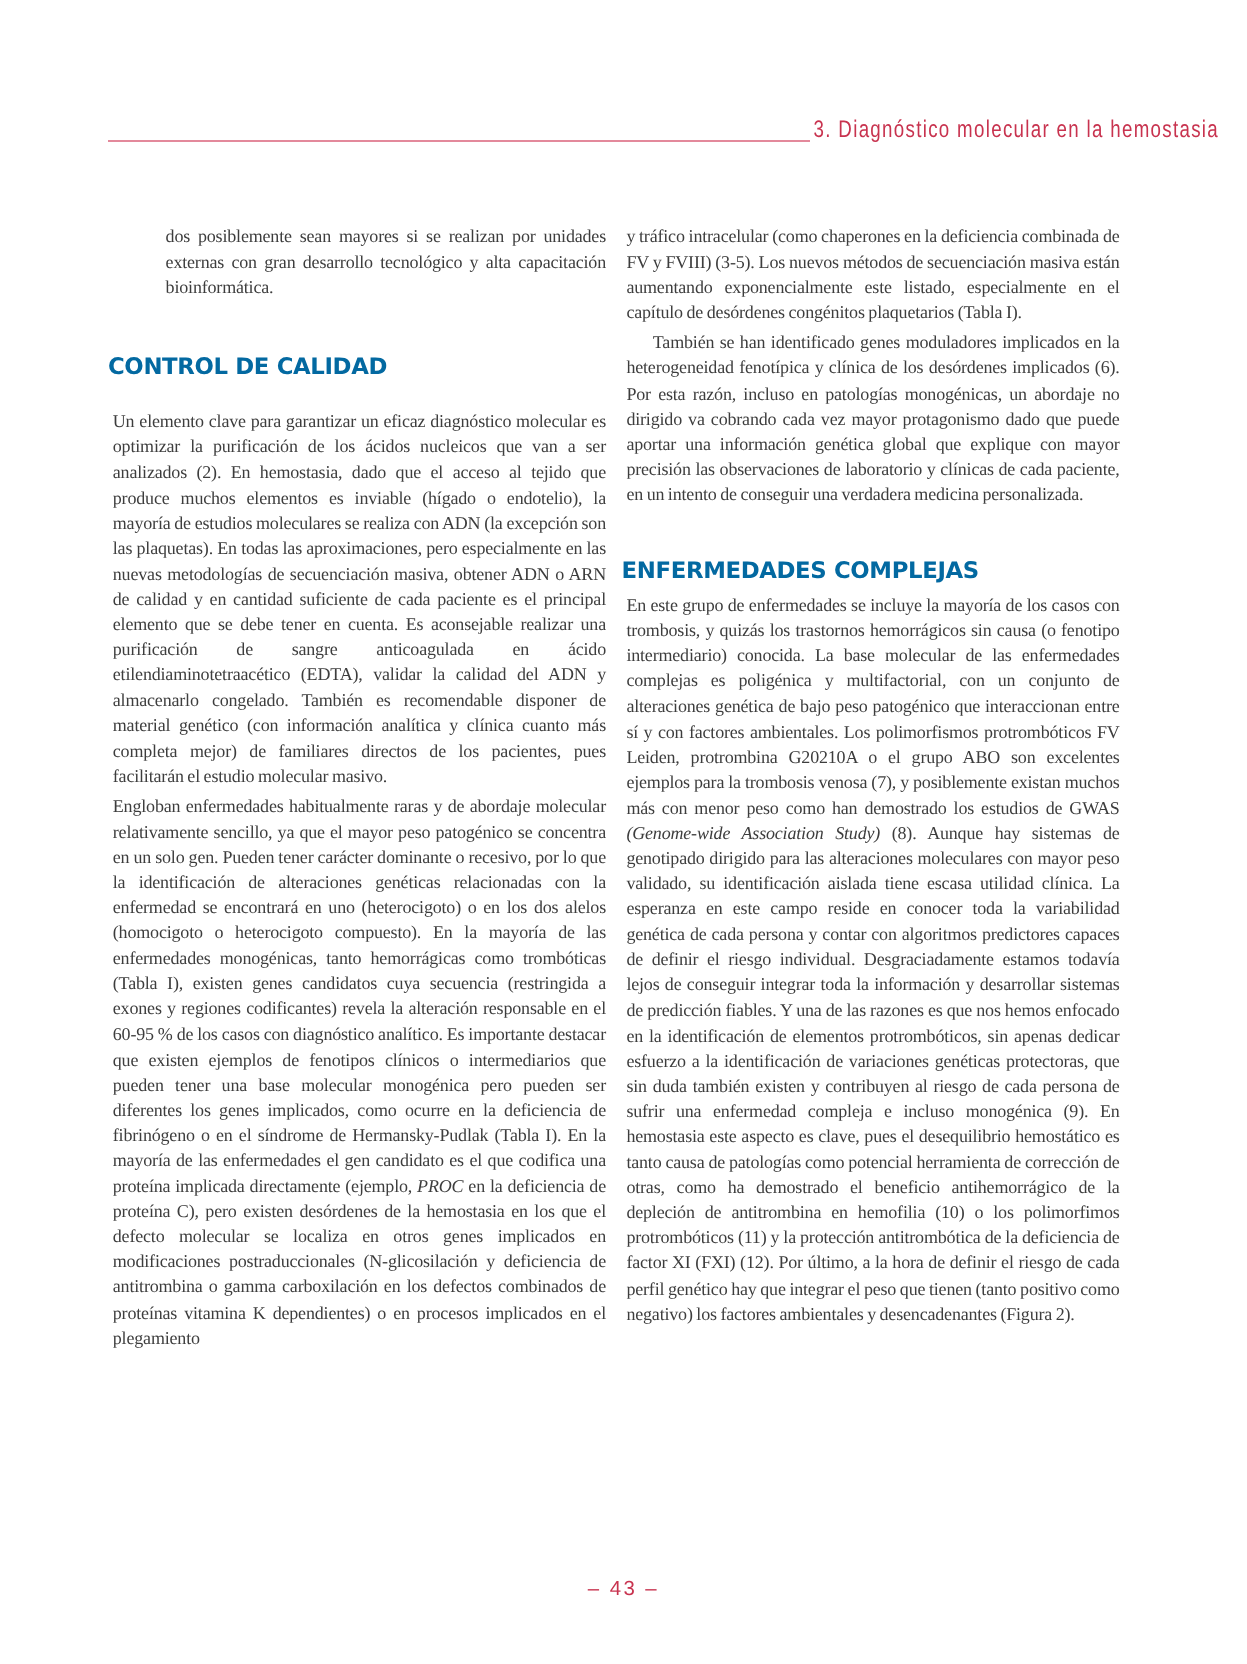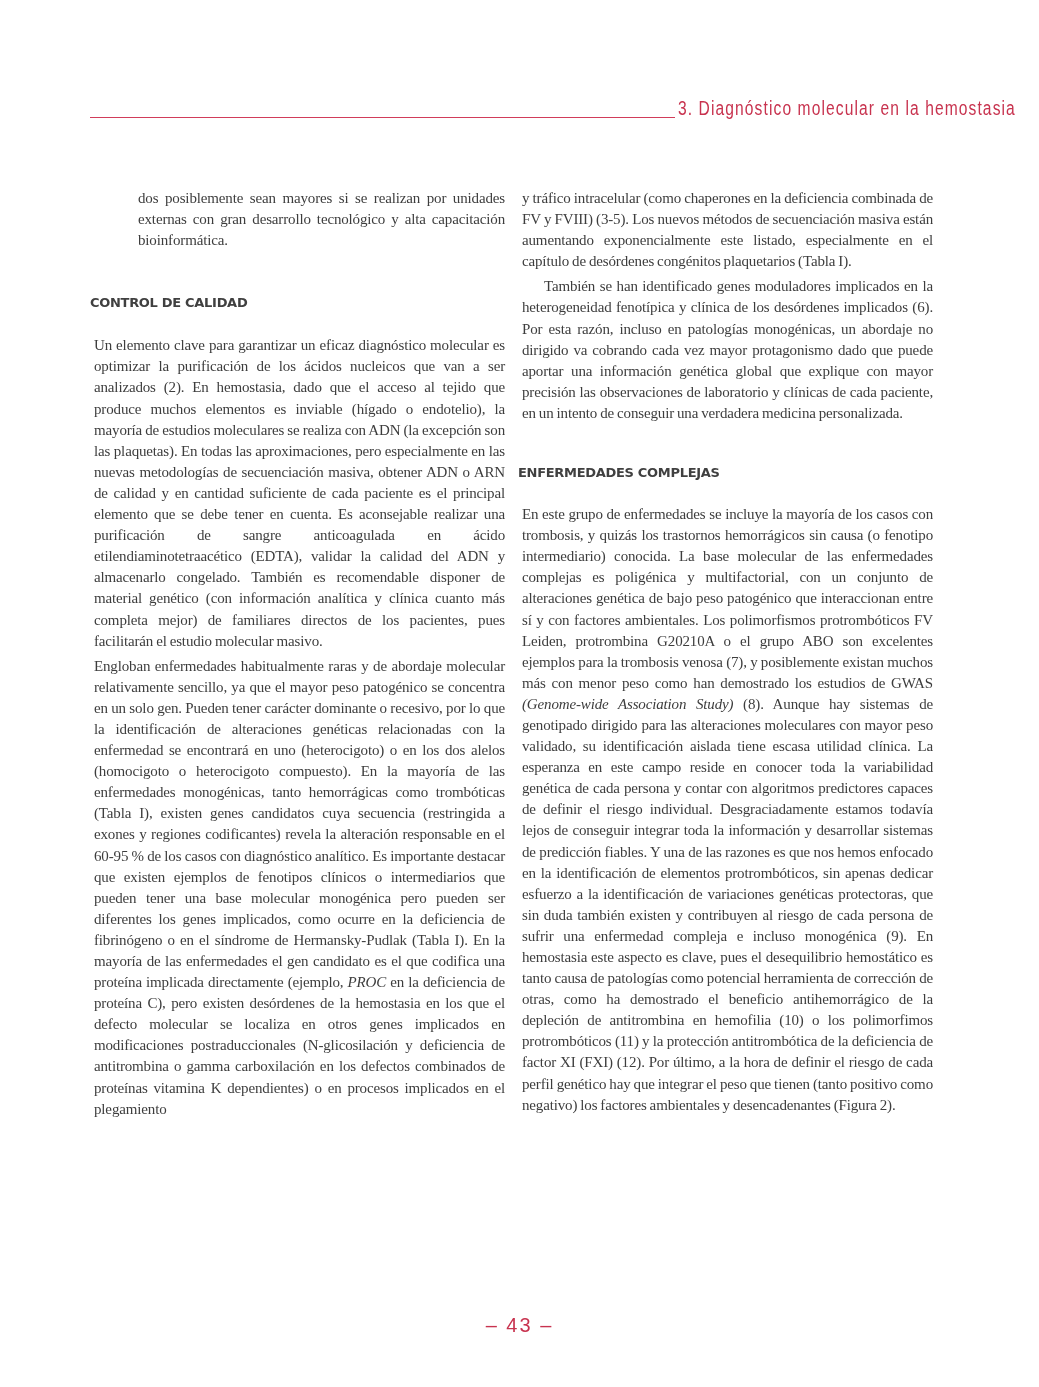--- a/index.html
+++ b/index.html
@@ -51,36 +51,36 @@
       word-spacing: -0.6px;
       letter-spacing: -0.15px;
       font-family: Liberation Serif, serif;
     }
     p.indent-block { padding-left: 44px; }
     p.indent { text-indent: 22px; }
     h2 {
       margin: 0;
       font-family: "DejaVu Sans", sans-serif;
       font-weight: bold;
-      font-size: 13px;
+      font-size: 19px;
       letter-spacing: -0.3px;
-      color: #404040;
+      color: #0369a1;
     }
     .h-control { margin-top: 44px; margin-bottom: 25px; }
     .h-mono { margin-top: 39px; margin-bottom: 24px; }
-    .h-complejas { margin-top: 41px; margin-bottom: 24px; }
+    .h-complejas { margin-top: 41px; margin-bottom: 8px; }
     em { font-style: italic; }
     .folio {
       position: absolute;
       left: 0;
       width: 1039px;
       top: 1314px;
       text-align: center;
       font-family: "Liberation Sans", sans-serif;
-      font-size: 20px;
+      font-size: 17px;
       color: #c8334f;
       letter-spacing: 2px;
     }
   </style>
 </head>
 <body>
 
 <div class="header-rule"></div>
 <div class="running-head">3. Diagnóstico molecular en la hemostasia</div>
 

